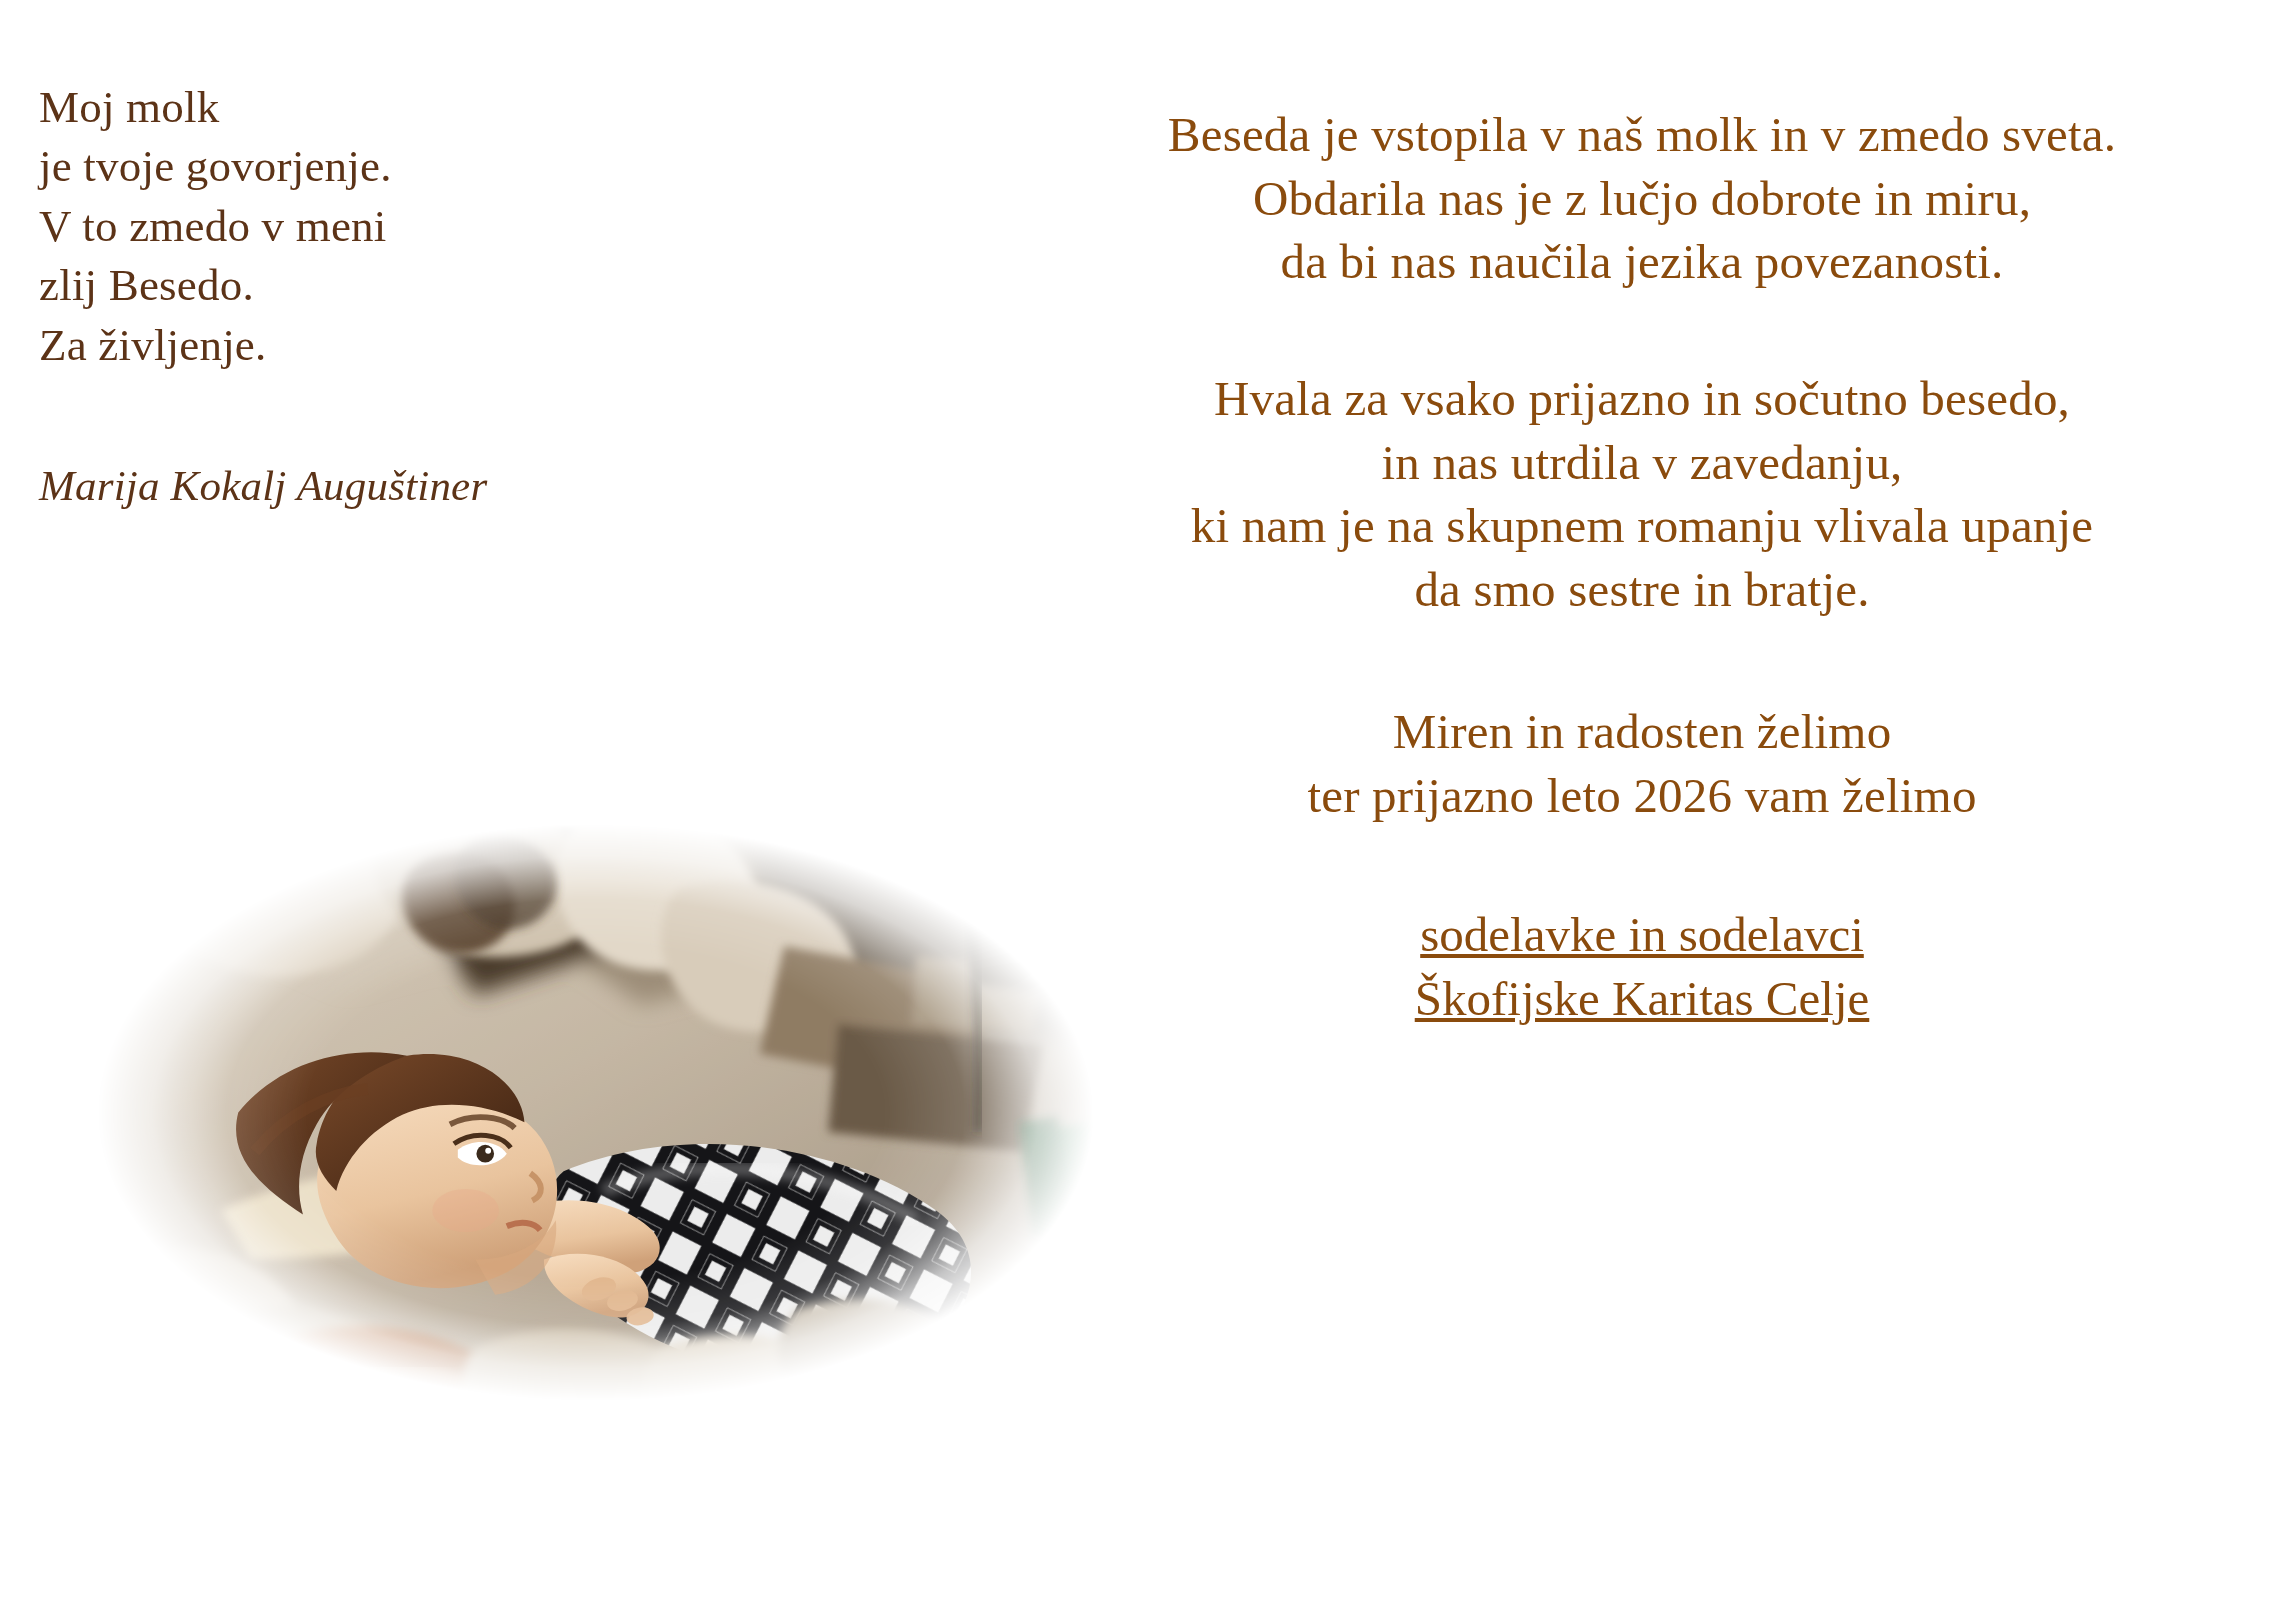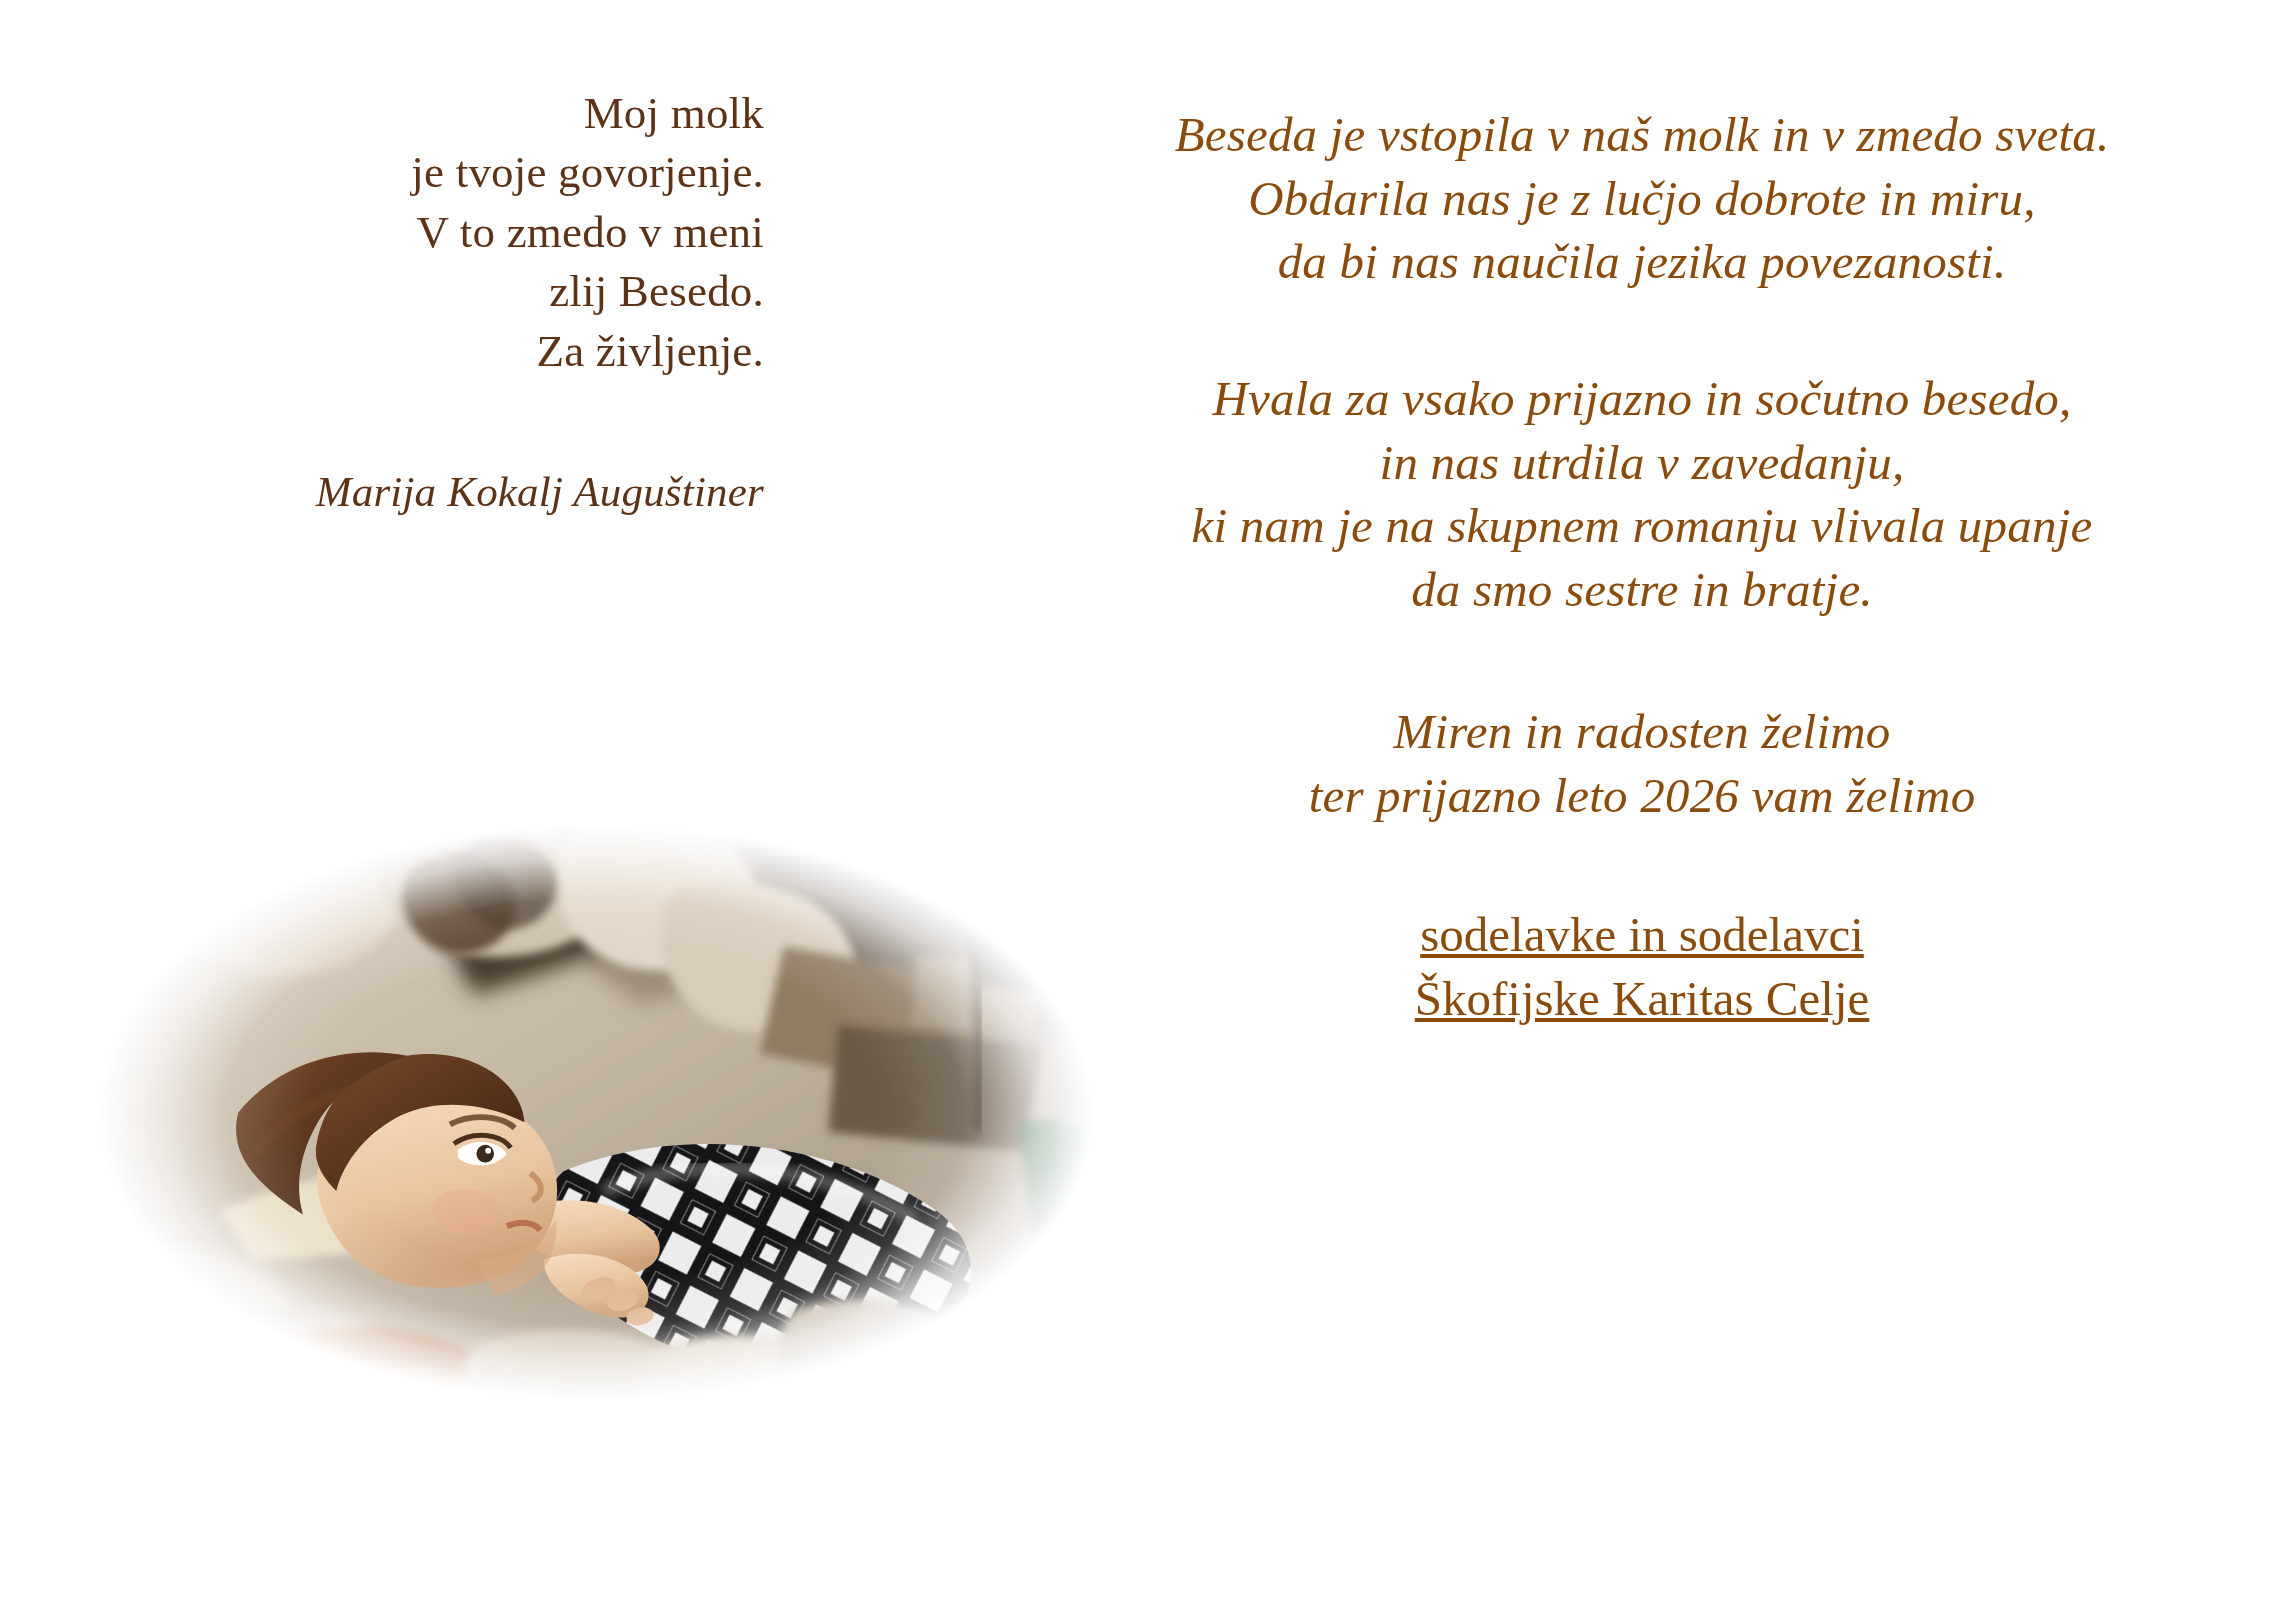--- a/index.html
+++ b/index.html
@@ -15,22 +15,21 @@
     font-family: "Liberation Serif", "DejaVu Serif", serif;
     color: #7a4a14;
   }
 
   
   .left-col {
     position: absolute;
     left: 39px;
     top: 78px;
     width: 725px;
-    text-align: right;
-    margin-top: 6px;
+    text-align: left;
   }
   .poem {
     font-size: 45px;
     line-height: 1.32;
     color: #5c3317;
     letter-spacing: 0.2px;
   }
   .poem-line { display: block; white-space: pre; }
   .poem-author {
     margin-top: 86px;
@@ -64,21 +63,20 @@
     left: 1039px;
     top: 103px;
     width: 1206px;
     text-align: center;
   }
   .msg-block {
     font-size: 49px;
     line-height: 1.30;
     color: #8a4b0d;
     letter-spacing: 0.2px;
-    font-style: italic;
   }
   .msg-block .line { display: block; white-space: pre; }
   .gap-1 { height: 73px; }
   .gap-2 { height: 78px; }
   .gap-3 { height: 76px; }
   .signature {
     font-size: 49px;
     line-height: 1.30;
     color: #8a4b0d;
   }

